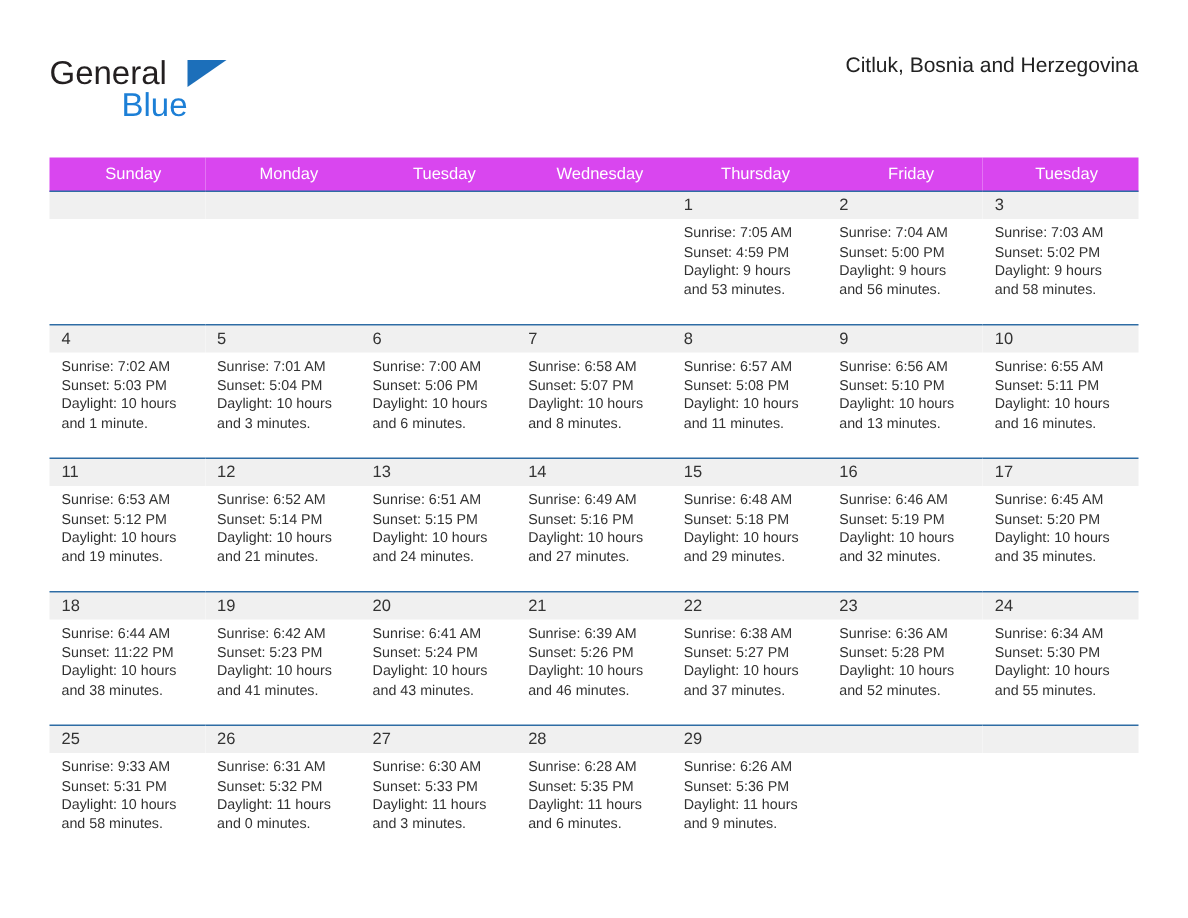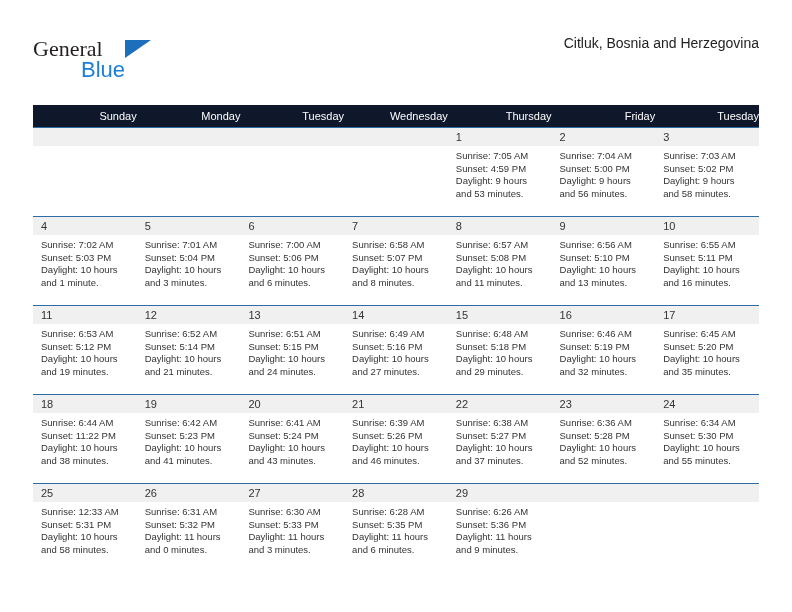--- a/index.html
+++ b/index.html
@@ -35,21 +35,21 @@
     width: 160px;
     height: 52px;
   }
   .logo-general {
     position: absolute;
     left: 0;
     top: 0;
     font-size: 22px;
     letter-spacing: 0px;
     color: #231f20;
-    font-family: Liberation Serif, serif;
+    font-family: Liberation Sans, sans-serif;
   }
   .logo-tri {
     position: absolute;
     left: 92px;
     top: 4px;
     width: 0;
     height: 0;
     border-left: 26px solid #1c6fba;
     border-bottom: 18px solid transparent;
   }
@@ -86,25 +86,25 @@
   
   .calendar {
     position: absolute;
     left: 33px;
     top: 105px;
     width: 726px;
     border-collapse: collapse;
     table-layout: fixed;
   }
   .calendar th {
-    background: #0f172a;
+    background: #d946ef;
     color: #ffffff;
     font-size: 11px;
     font-weight: normal;
-    text-align: right;
+    text-align: center;
     padding: 5px 0 5px 8px;
     height: 19px;
     box-sizing: border-box;
   }
   .calendar td {
     width: 103.71px;
     height: 88px;
     vertical-align: top;
     padding: 0;
     border-top: 1px solid #2e6ca4;
@@ -397,21 +397,21 @@
               <div>Sunset: 5:30 PM</div>
               <div>Daylight: 10 hours</div>
               <div>and 55 minutes.</div>
             </div>
           </td>
         </tr>
         <tr>
           <td>
             <div class="daynum-band">25</div>
             <div class="cell-body">
-              <div>Sunrise: 12:33 AM</div>
+              <div>Sunrise: 9:33 AM</div>
               <div>Sunset: 5:31 PM</div>
               <div>Daylight: 10 hours</div>
               <div>and 58 minutes.</div>
             </div>
           </td>
           <td>
             <div class="daynum-band">26</div>
             <div class="cell-body">
               <div>Sunrise: 6:31 AM</div>
               <div>Sunset: 5:32 PM</div>

